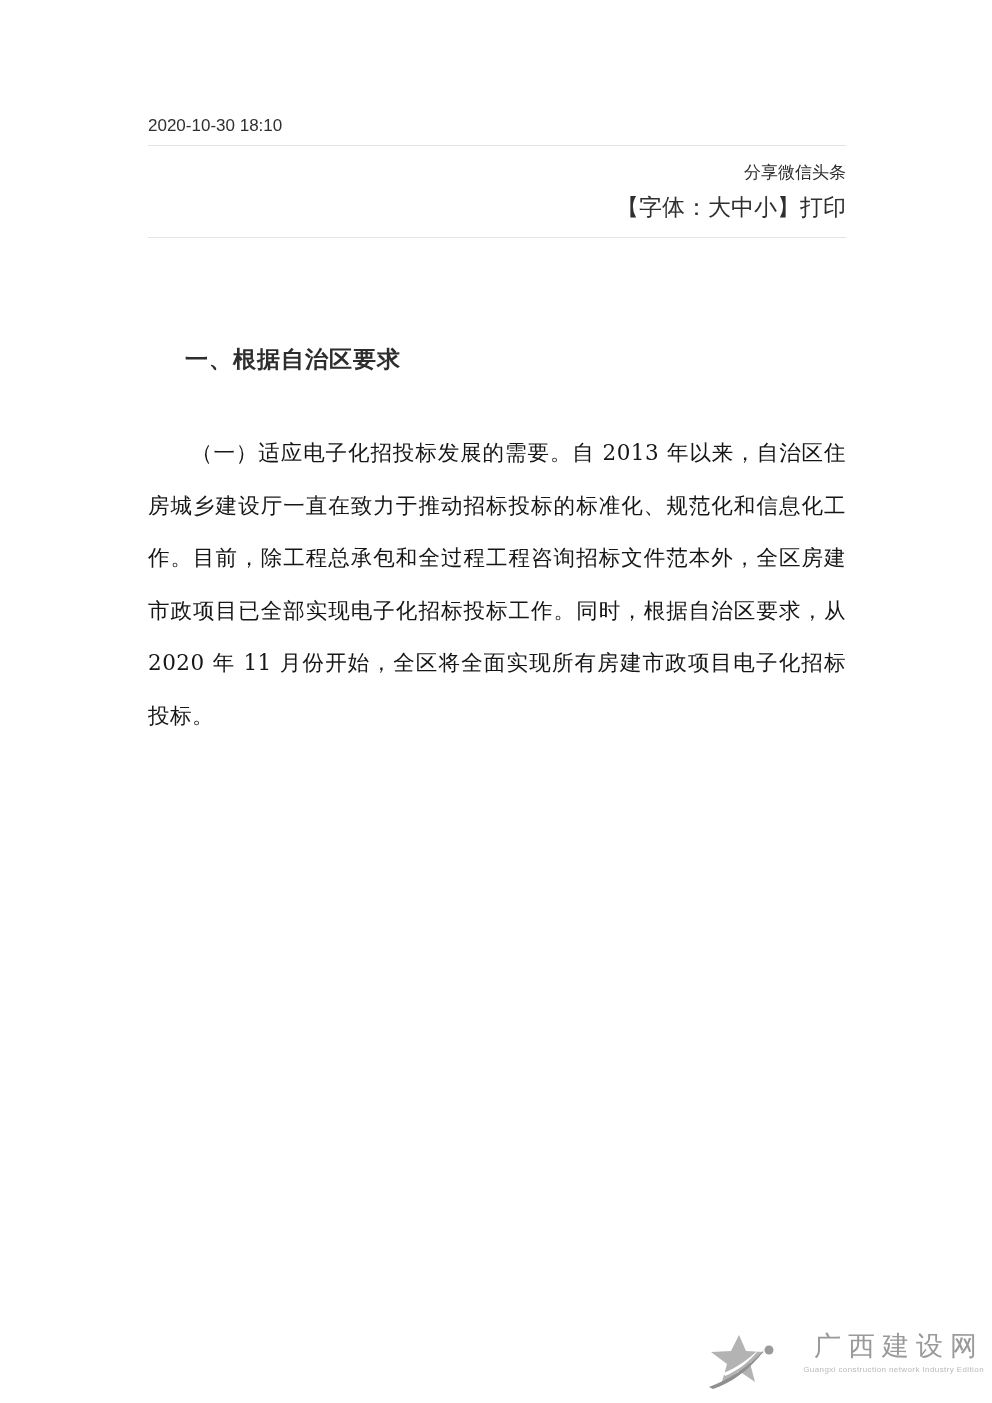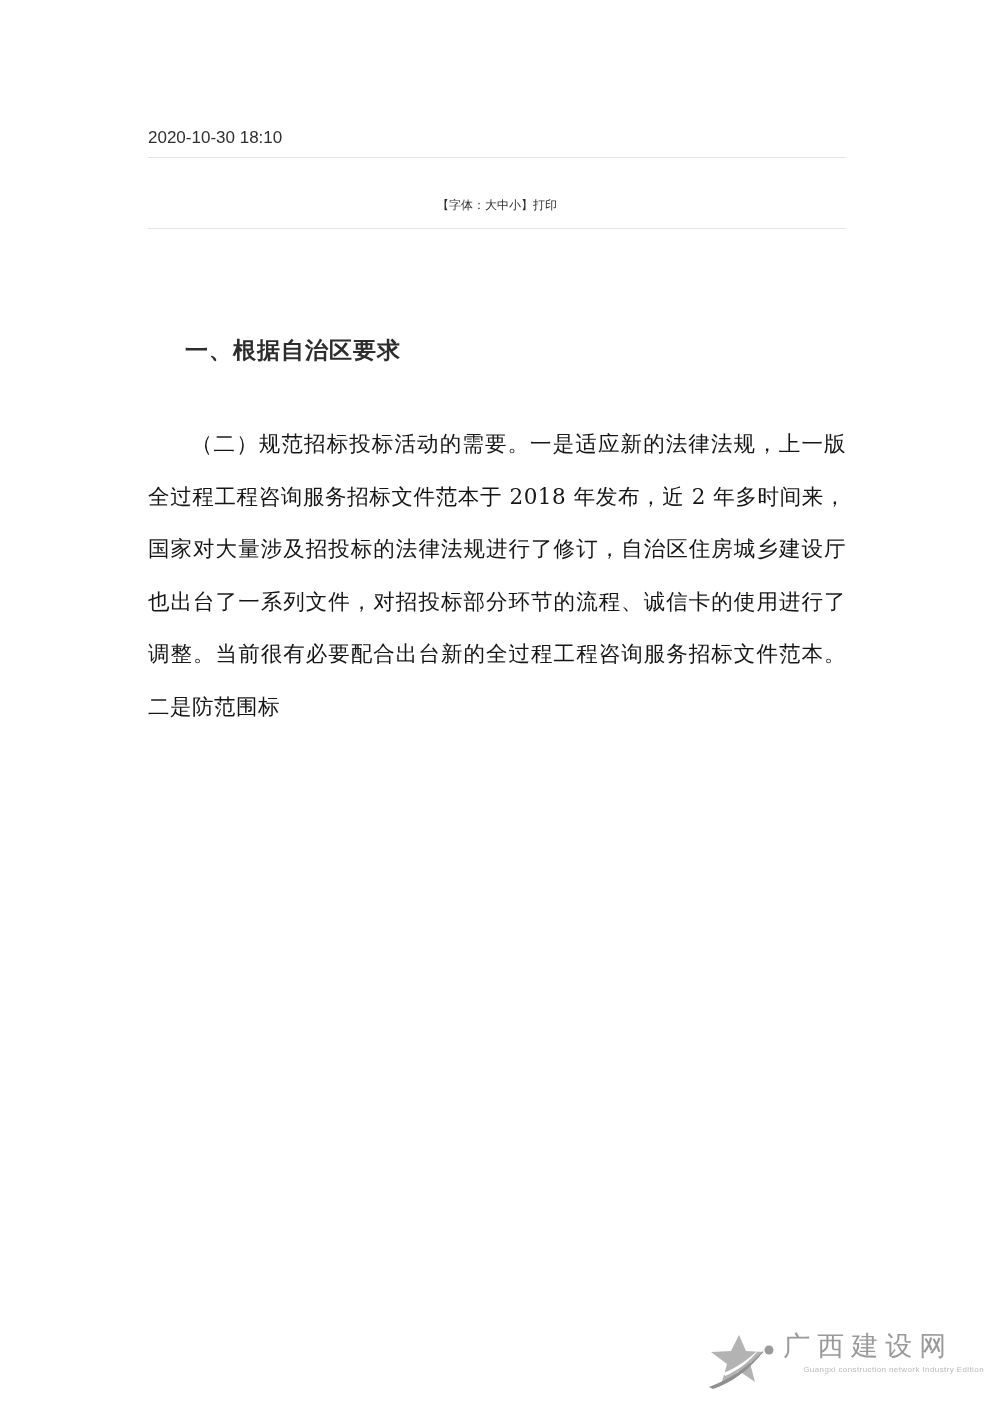--- a/index.html
+++ b/index.html
@@ -17,43 +17,42 @@
   }
   .article-title {
     font-size: 33px;
     font-weight: 700;
     line-height: 56px;
     text-align: center;
     color: #4a4a4a;
     letter-spacing: 1px;
   }
   .meta-row {
-    margin-top: 12px;
     font-size: 17px;
     color: #2f2f2f;
     display: flex;
     align-items: flex-start;
   }
   .meta-date { margin-right: 32px; }
   .divider {
     border: none;
     border-top: 1px solid #e4e4e4;
     margin-top: 9px;
   }
   .share-row {
     margin-top: 15px;
     text-align: right;
     font-size: 17px;
     color: #2f2f2f;
   }
   .font-row {
-    margin-top: 39px;
+    margin-top: 8px;
     margin-bottom: 14px;
-    text-align: center;
-    font-size: 12px;
+    text-align: right;
+    font-size: 23px;
     color: #2f2f2f;
   }
   .font-row .size-option, .font-row .print-button, .share-row .share-links {
     cursor: pointer;
     color: #2f2f2f;
     text-decoration: none;
   }
   .section-heading {
     margin-top: 106px;
     font-size: 23px;
@@ -73,21 +72,21 @@
     letter-spacing: 0.5px;
   }
   .footer-logo {
     position: absolute;
     right: 8px;
     bottom: 6px;
     display: flex;
     align-items: flex-start;
   }
   .logo-star { flex: 0 0 auto; margin-top: 6px; }
-  .logo-text-block { margin-left: 6px; }
+  .logo-text-block { margin-left: 6px; text-align: right; }
   .logo-cn {
     font-family: "DejaVu Serif", "Liberation Serif", serif;
     font-size: 27px;
     color: #9a9a9a;
     letter-spacing: 7px;
     line-height: 34px;
     white-space: nowrap;
   }
   .logo-en {
     font-size: 8px;
@@ -103,31 +102,34 @@
 
 <div class="container">
 
 
   <div class="meta-row">
     <span class="meta-date">2020-10-30 18:10</span>
   </div>
 
   <hr class="divider">
 
+  <div class="share-row">
+    <span class="share-links">分享微信头条</span>
+  </div>
 
   <div class="font-row">
     <span>【字体：</span><span class="size-option">大</span><span class="size-option">中</span><span class="size-option">小</span><span>】</span><span class="print-button">打印</span>
   </div>
 
   <hr class="divider">
 
   <h2 class="section-heading">一、根据自治区要求</h2>
 
+  <p class="body-paragraph">（一）适应电子化招投标发展的需要。自 2013 年以来，自治区住房城乡建设厅一直在致力于推动招标投标的标准化、规范化和信息化工作。目前，除工程总承包和全过程工程咨询招标文件范本外，全区房建市政项目已全部实现电子化招标投标工作。同时，根据自治区要求，从 2020 年 11 月份开始，全区将全面实现所有房建市政项目电子化招标投标。</p>
 
-  <p class="body-paragraph">（二）规范招标投标活动的需要。一是适应新的法律法规，上一版全过程工程咨询服务招标文件范本于 2018 年发布，近 2 年多时间来，国家对大量涉及招投标的法律法规进行了修订，自治区住房城乡建设厅也出台了一系列文件，对招投标部分环节的流程、诚信卡的使用进行了调整。当前很有必要配合出台新的全过程工程咨询服务招标文件范本。二是防范围标</p>
 
 </div>
 
 <div class="footer-logo">
   <span class="logo-star">
     <svg width="72" height="58" viewBox="0 0 72 58" xmlns="http://www.w3.org/2000/svg">
       <polygon points="34,0 41,16 59,17 45,28 50,47 34,36 16,50 22,29 6,17 26,16" fill="#b3b3b3"></polygon>
       <path d="M4,52 C22,46 44,32 60,14 C46,34 26,48 8,54 Z" fill="#8f8f8f"></path>
       <path d="M18,38 C30,34 44,24 54,14 C46,26 32,36 20,41 Z" fill="#ffffff"></path>
       <circle cx="64" cy="15" r="4.5" fill="#9a9a9a"></circle>

